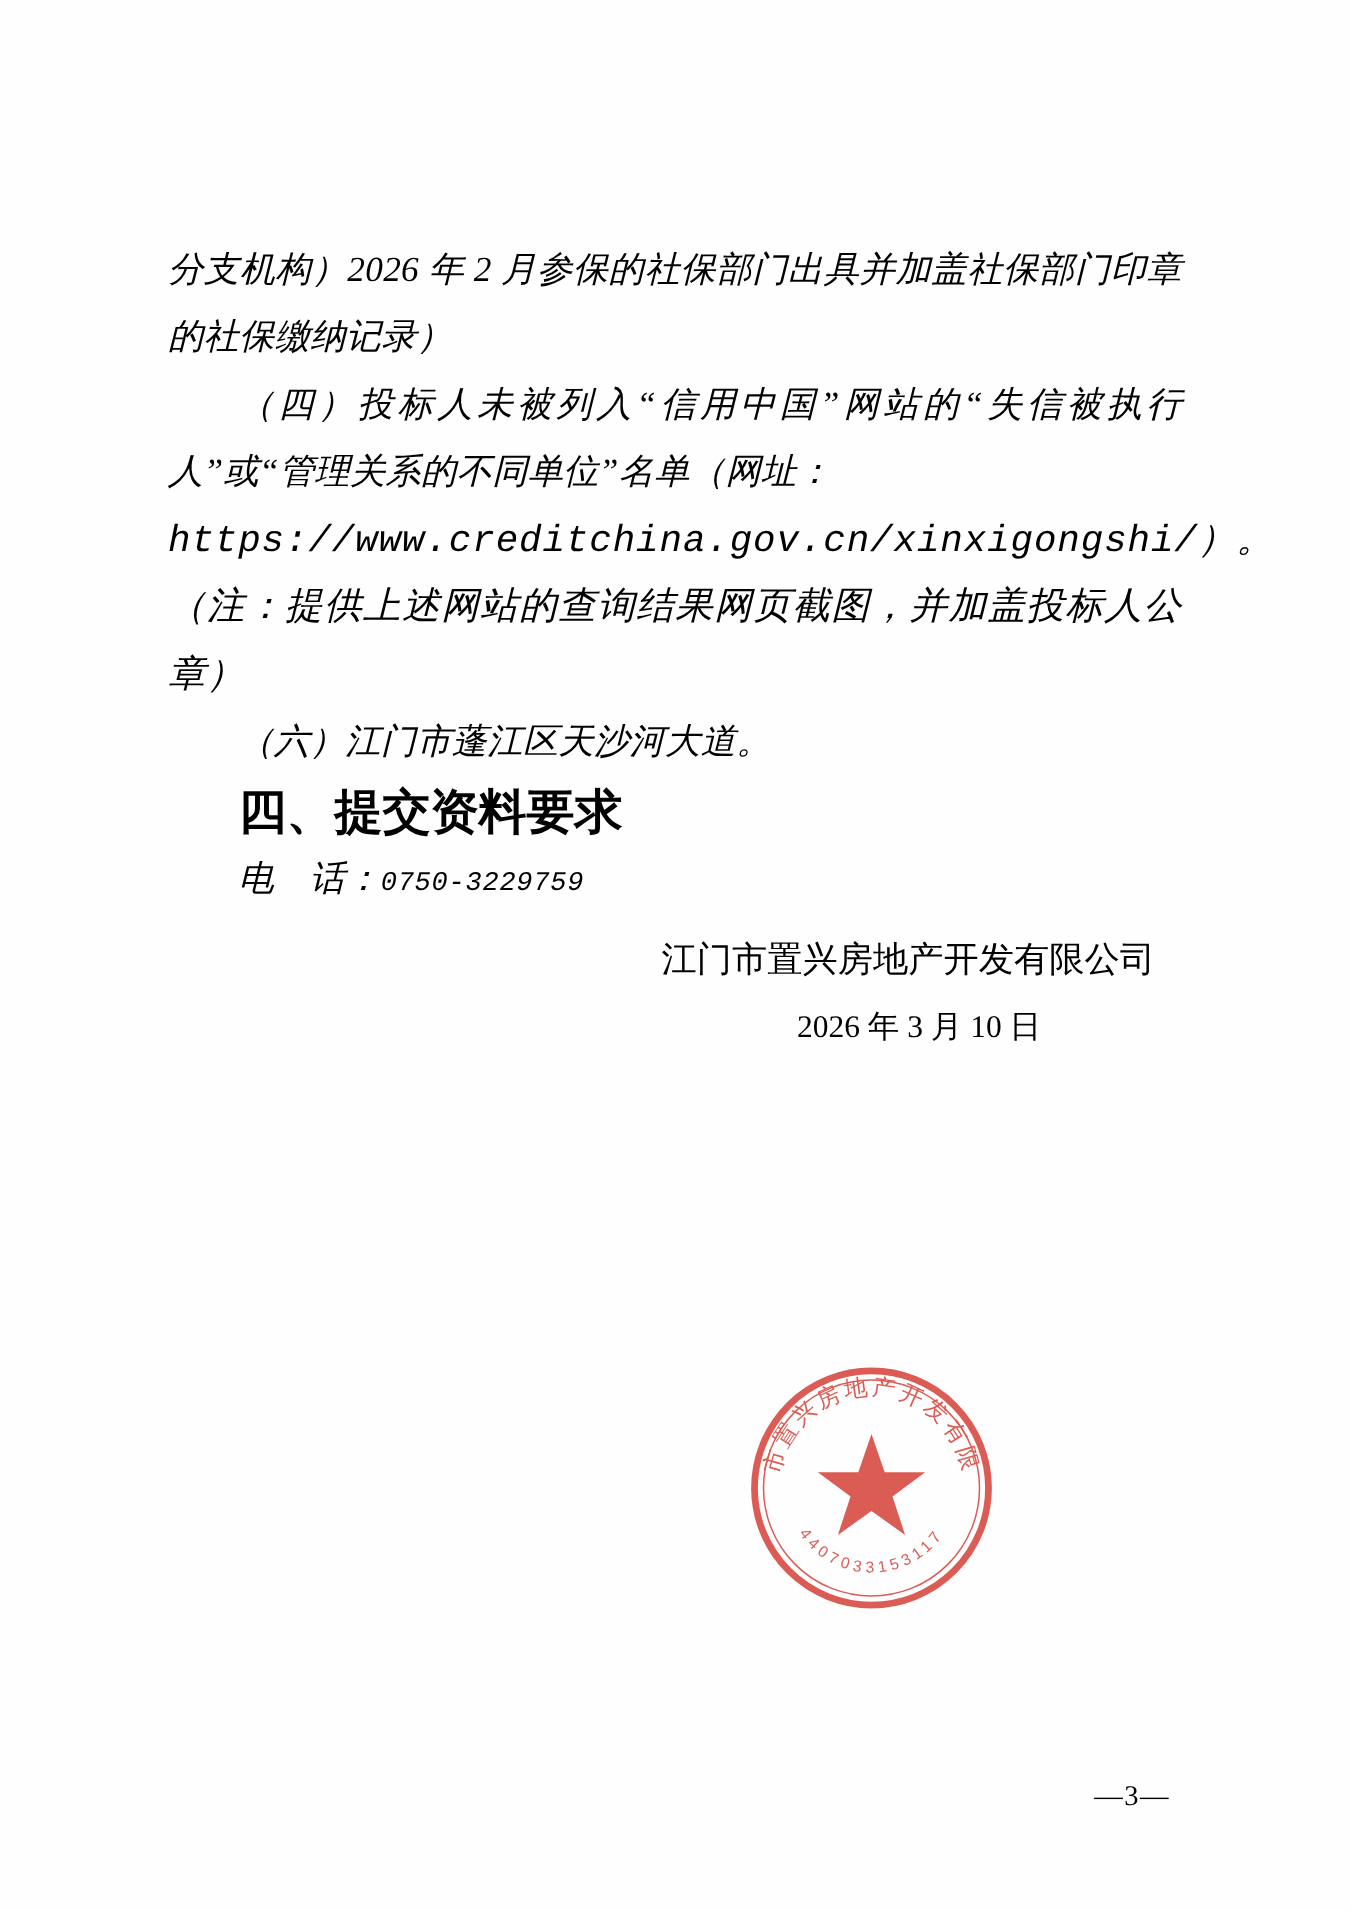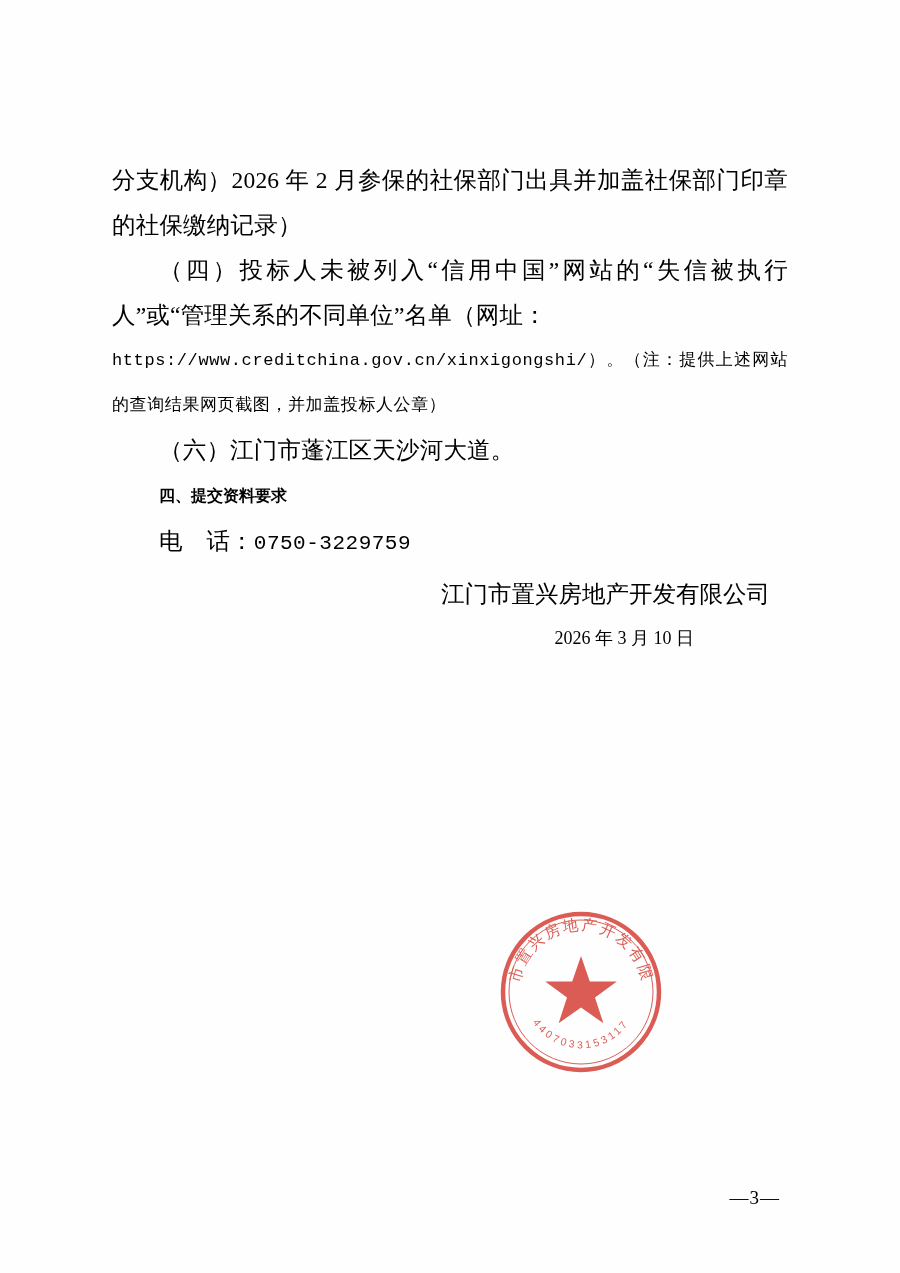--- a/index.html
+++ b/index.html
@@ -24,48 +24,49 @@
     top: 158px;
     width: 676px;
   }
   .para {
     font-size: 23.5px;
     line-height: 45px;
     text-align: justify;
     text-justify: inter-ideograph;
     margin: 0;
     letter-spacing: 0.2px;
+    font-style: italic;
   }
   .indent {
     text-indent: 47px;
   }
   .heading {
-    font-size: 16px;
+    font-size: 32px;
     line-height: 46px;
     font-weight: bold;
     margin: 0;
     text-indent: 47px;
     font-family: "Liberation Sans", sans-serif;
   }
   .mono {
     font-family: "Liberation Mono", "DejaVu Sans Mono", monospace;
-    font-size: 21px;
+    font-size: 18px;
     letter-spacing: 0.5px;
   }
   .sig-block {
     margin-top: 6px;
     text-align: right;
     padding-right: 18px;
   }
   .sig-line {
     font-size: 23.5px;
     line-height: 44px;
   }
   .sig-date {
-    font-size: 18px;
+    font-size: 21px;
     line-height: 44px;
     padding-right: 76px;
   }
   .page-number {
     position: absolute;
     right: 120px;
     bottom: 64px;
     font-size: 19px;
     font-family: "Liberation Serif", serif;
     letter-spacing: 1px;
@@ -75,21 +76,21 @@
     position: absolute;
     left: 497px;
     top: 908px;
     width: 168px;
     height: 168px;
     pointer-events: none;
   }
   .seal svg { display: block; }
   .link-text {
     font-family: "Liberation Mono", "DejaVu Sans Mono", monospace;
-    font-size: 17px;
+    font-size: 25px;
     letter-spacing: 0.6px;
   }
 </style>
 </head>
 <body>
 
 <div class="page">
 
   <div class="content">
 

